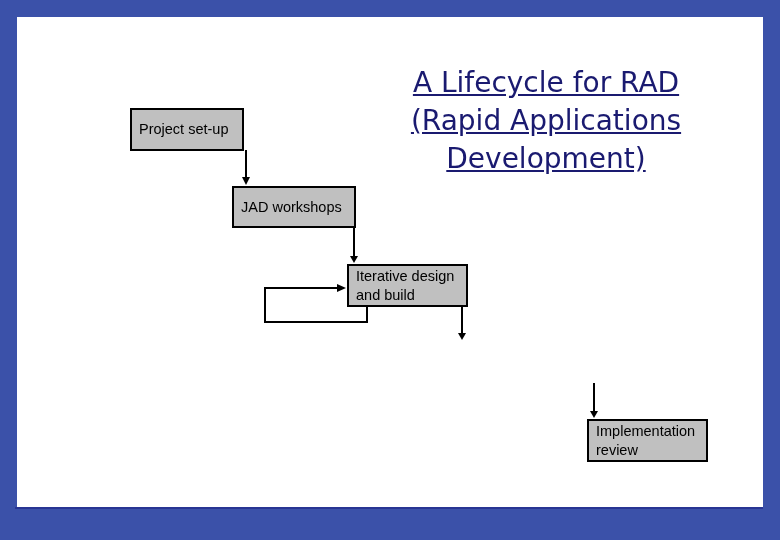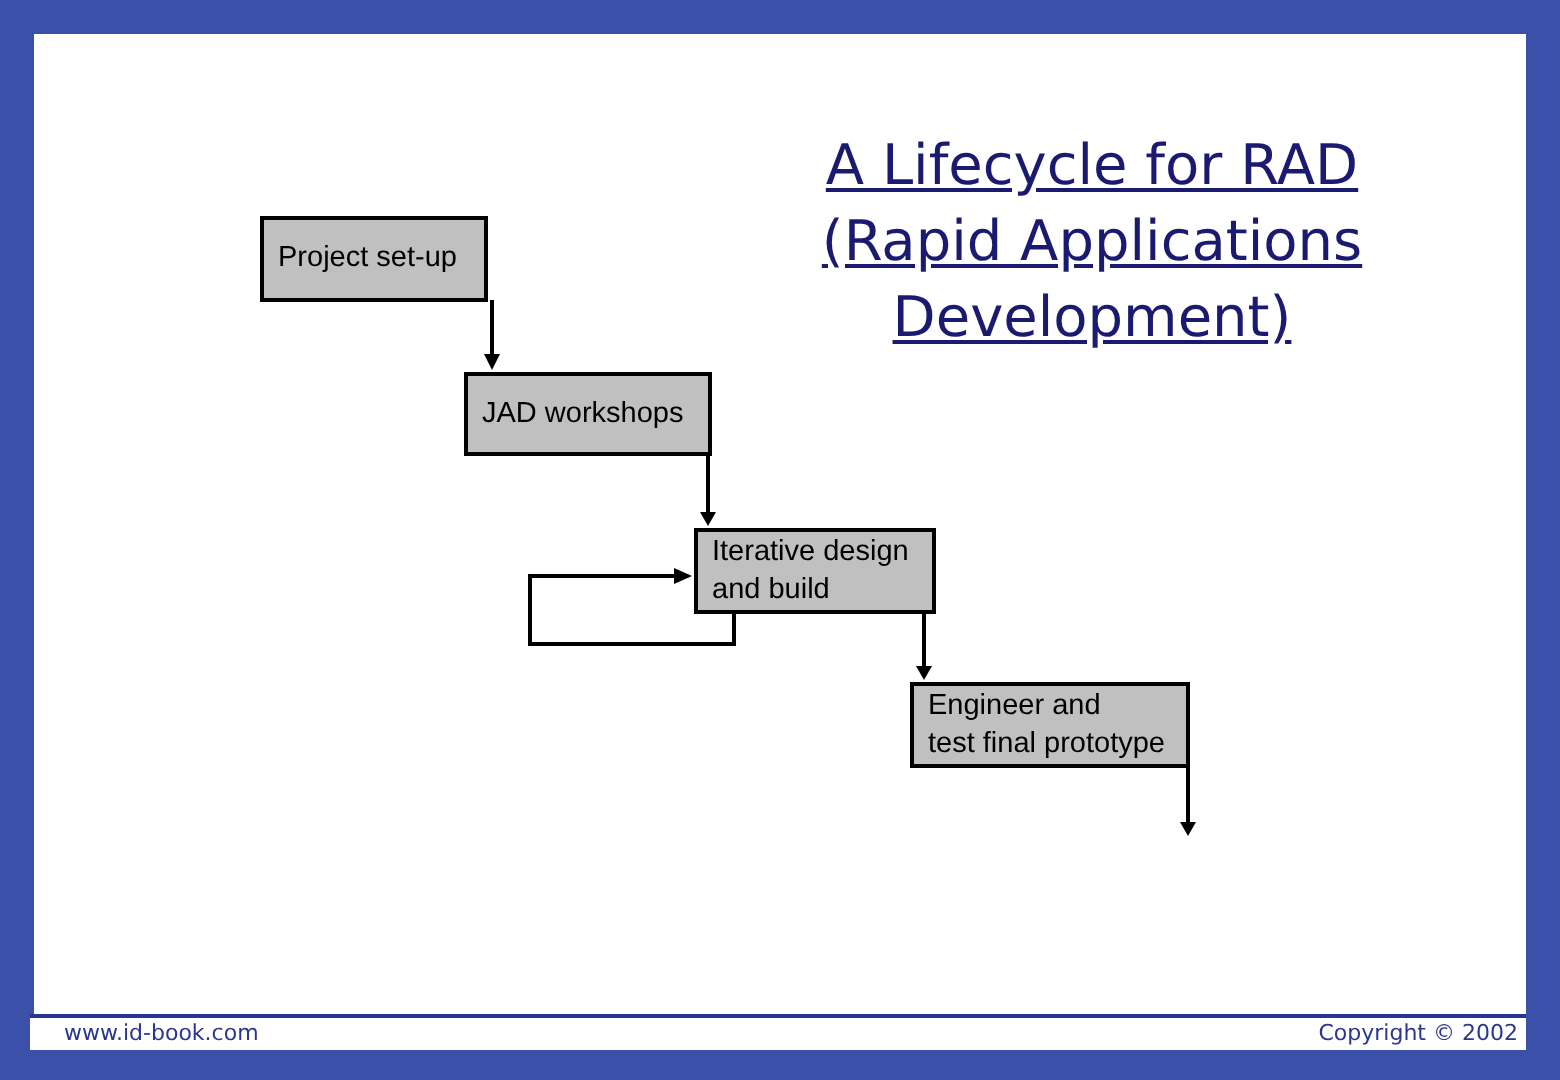--- a/index.html
+++ b/index.html
@@ -116,21 +116,17 @@
     <g>
       <path d="M367,306 V322 H265 V288 H338"></path>
       <polygon points="337,284 337,292 346,288"></polygon>
     </g>
   </svg>
 
   <div class="flow-box box-project">Project set-up</div>
   <div class="flow-box box-jad">JAD workshops</div>
   <div class="flow-box box-iterative">Iterative design
 and build</div>
-  <div class="flow-box box-engineer">Engineer and
-test final prototype</div>
+  <div class="flow-box box-implementation">Implementation
+review</div>
 
   <div class="footer-divider"></div>
-  <div class="footer-bar">
-    <span>www.id-book.com</span>
-    <span>Copyright © 2002</span>
-  </div>
 </div>
 
 </body></html>

